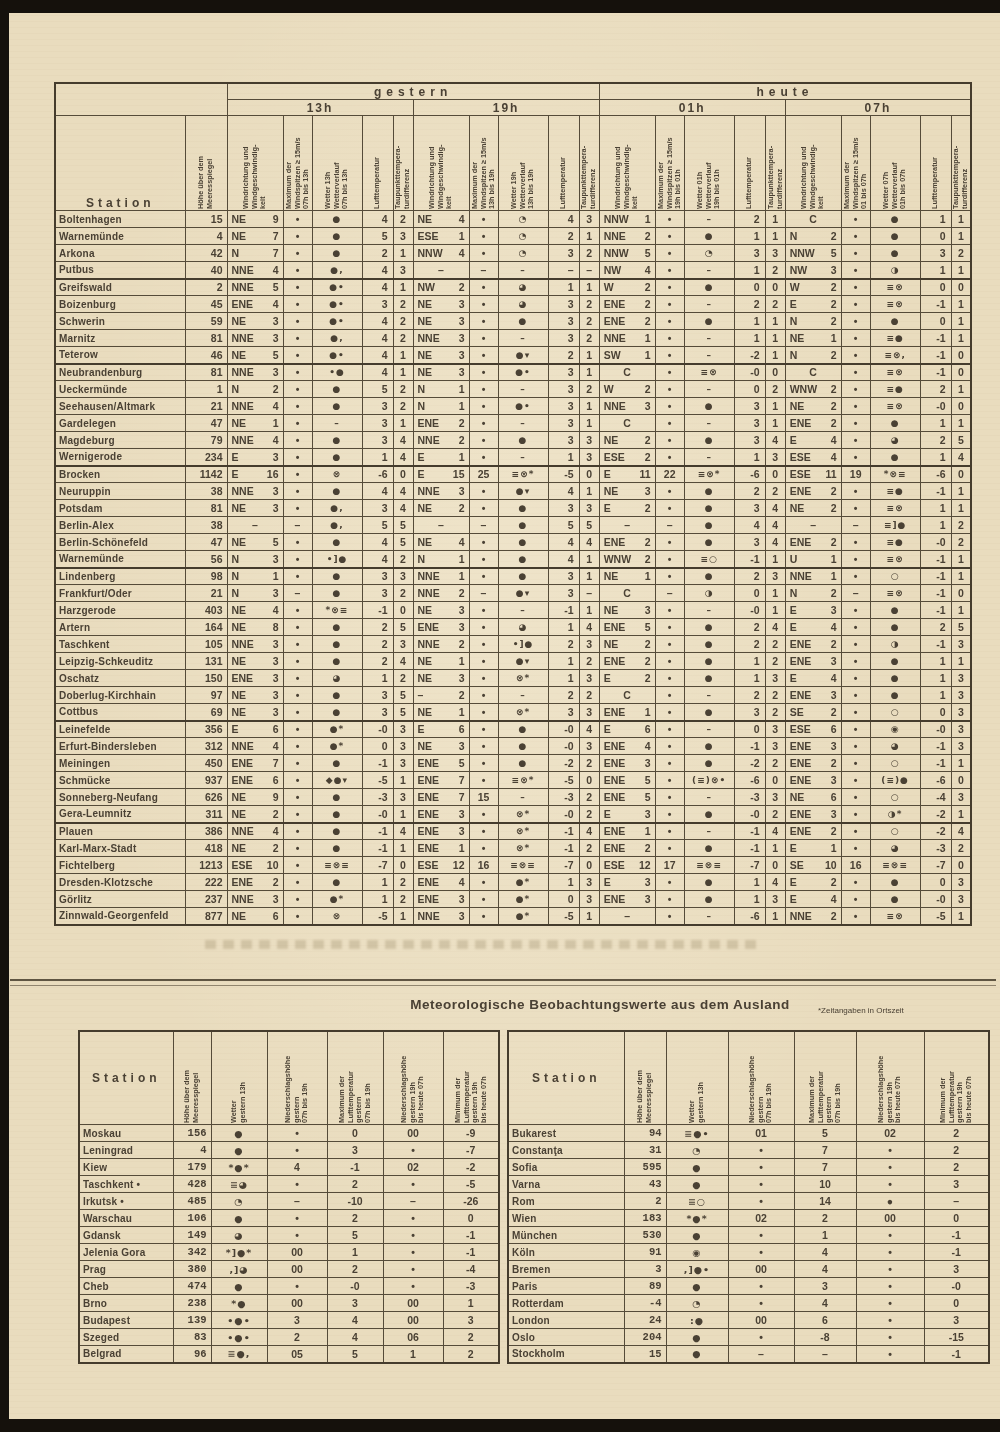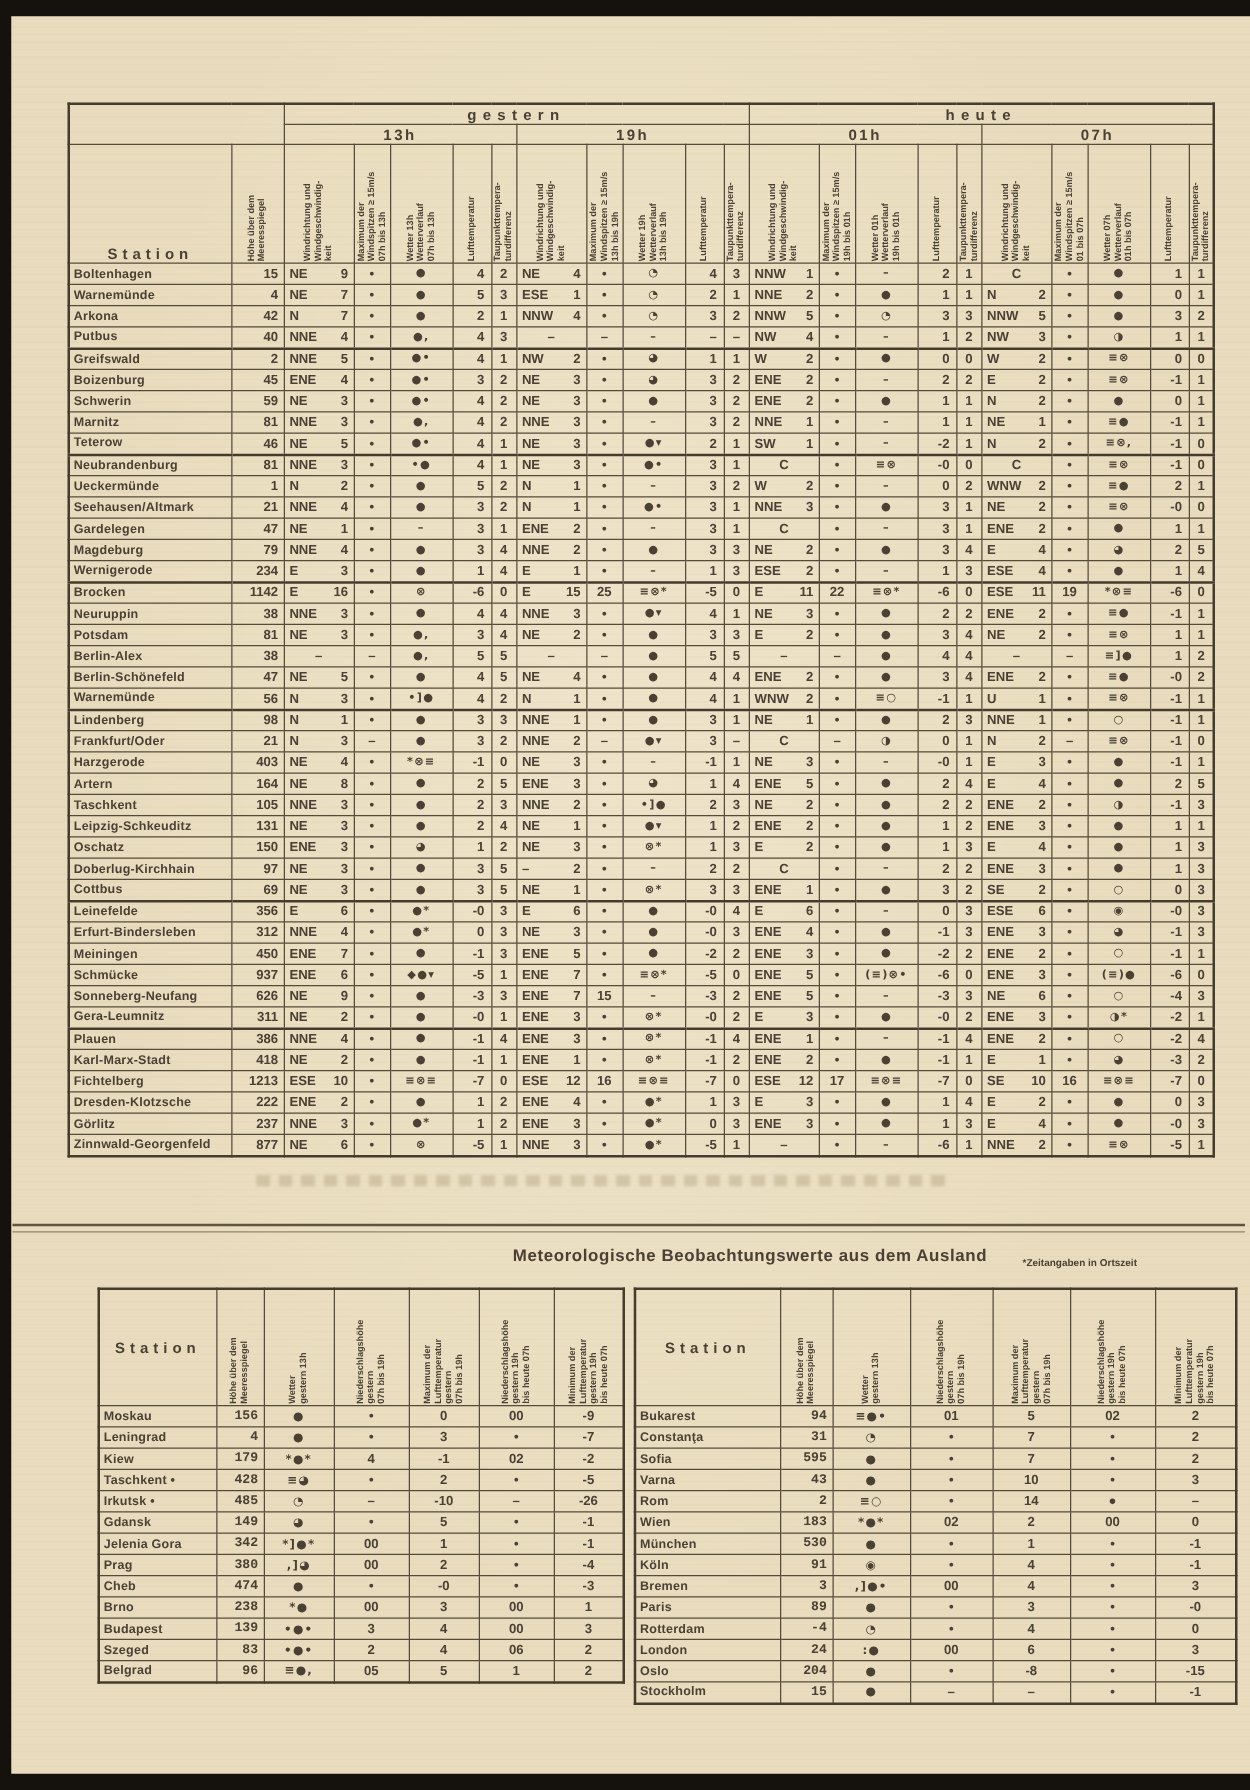--- a/index.html
+++ b/index.html
@@ -38,21 +38,21 @@
   td.c-t{text-align:right;padding-right:5px;}
   td.c-d{text-align:center;}
 
   .bleed{position:absolute;left:205px;top:940px;width:555px;height:9px;opacity:.45;
          filter:blur(1.3px);
          background:repeating-linear-gradient(90deg, rgba(125,108,70,.5) 0 11px, rgba(0,0,0,0) 11px 18px);}
   .rule{position:absolute;left:10px;top:979px;width:986px;height:4px;
         border-top:2px solid rgba(72,62,45,.85);border-bottom:1px solid rgba(72,62,45,.55);}
   .f-title{position:absolute;left:330px;top:997px;width:540px;text-align:center;
            font-size:13.5px;font-weight:700;letter-spacing:.5px;}
-  .f-note{position:absolute;left:818px;top:1006px;font-size:8px;font-weight:700;}
+  .f-note{position:absolute;left:818px;top:1006px;font-size:8px;font-weight:400;}
 
   table.foreign{position:absolute;top:1030px;border:2px solid #453c2d;}
   .foreign th,.foreign td{border:1px solid #554b39;padding:0;color:#4a4134;overflow:hidden;}
   .foreign thead th{height:72px;vertical-align:bottom;font-weight:700;}
   .foreign tbody tr{height:17px;}
   .foreign td{font-size:10.5px;font-weight:700;text-align:center;}
   .foreign td.c-station{text-align:left;padding-left:3px;font-size:10px;}
   .foreign td.c-hohe{text-align:right;padding-right:4px;font-family:Liberation Mono, monospace;}
   .foreign td.c-wx{font-family:"DejaVu Sans",sans-serif;font-size:9.5px;letter-spacing:1px;}
   .f-left{left:78px;width:420px;}
@@ -2106,20 +2106,29 @@
         <tr>
           <td class="c-station">Irkutsk •</td>
           <td class="c-hohe">485</td>
           <td class="c-wx">◔</td>
           <td>–</td>
           <td>-10</td>
           <td>–</td>
           <td>-26</td>
         </tr>
         <tr>
+          <td class="c-station">Warschau</td>
+          <td class="c-hohe">106</td>
+          <td class="c-wx">●</td>
+          <td>•</td>
+          <td>2</td>
+          <td>•</td>
+          <td>0</td>
+        </tr>
+        <tr>
           <td class="c-station">Gdansk</td>
           <td class="c-hohe">149</td>
           <td class="c-wx">◕</td>
           <td>•</td>
           <td>5</td>
           <td>•</td>
           <td>-1</td>
         </tr>
         <tr>
           <td class="c-station">Jelenia Gora</td>

